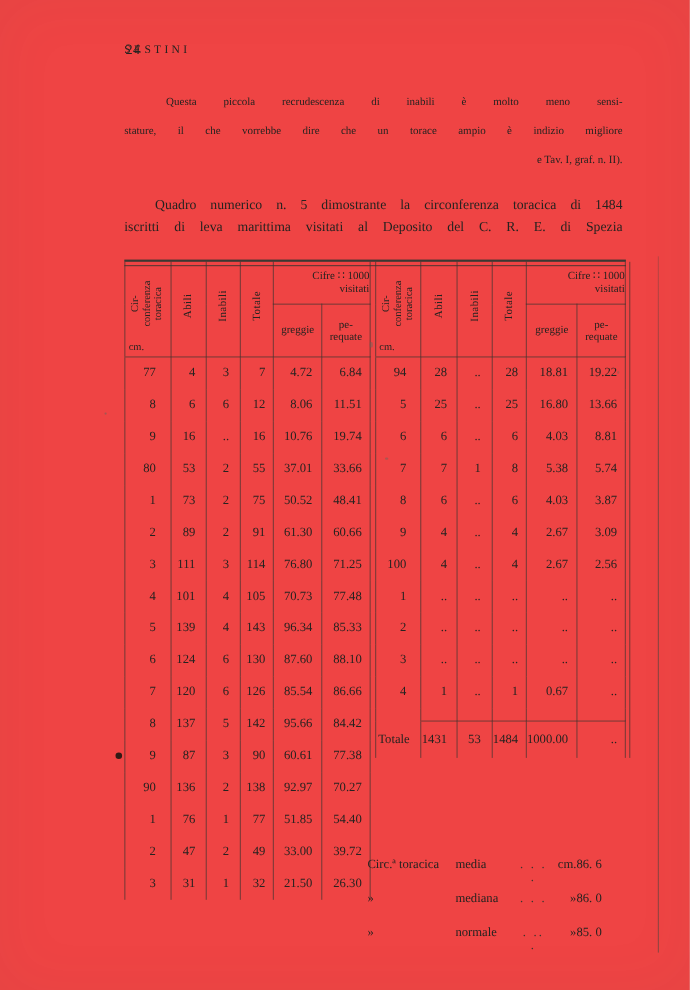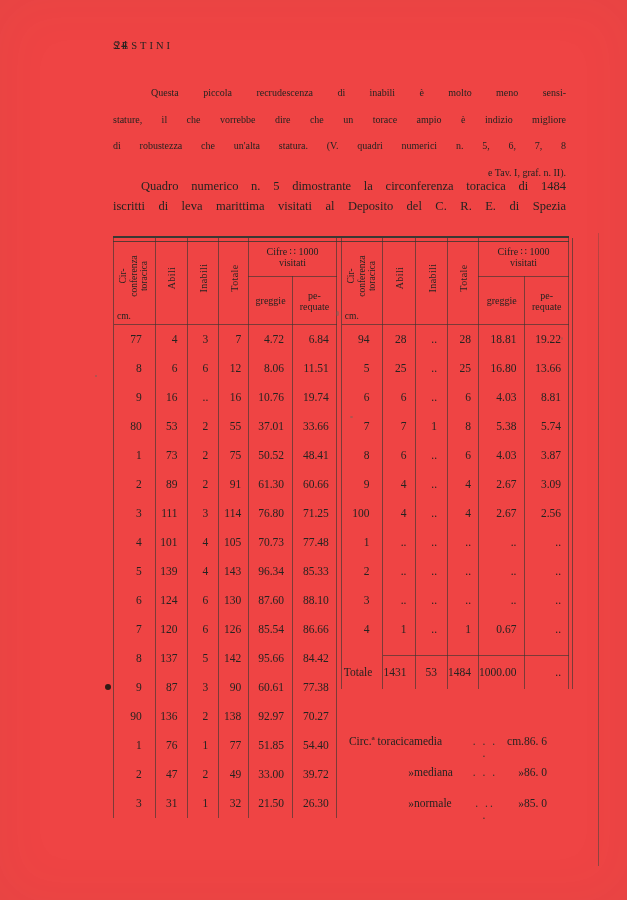--- a/index.html
+++ b/index.html
@@ -40,35 +40,35 @@
   .half col.c1{width:42px;} .half col.c2{width:32px;} .half col.c3{width:32px;}
   .half col.c4{width:30px;} .half col.c5{width:44px;} .half col.c6{width:44px;}
   .half th,.half td{border-right:1px solid var(--ln);padding:0;font-weight:normal;}
   .half thead th{border-bottom:1px solid var(--ln);}
   th.rot{height:86px;position:relative;}
   .vtext{position:absolute;left:50%;top:47%;transform:translate(-50%,-50%) rotate(-90deg);
          font-size:10px;white-space:nowrap;letter-spacing:.4px;}
   .vblock{position:absolute;left:50%;top:44%;transform:translate(-50%,-50%) rotate(-90deg);
           font-size:9.5px;line-height:10.5px;text-align:center;white-space:nowrap;}
   .cmunit{position:absolute;left:3px;bottom:3px;font-size:9.5px;}
-  th.cifre{height:38px;font-size:10px;line-height:11.5px;text-align:center;vertical-align:middle;}
+  th.cifre{height:38px;font-size:10px;line-height:11.5px;text-align:right;vertical-align:middle;}
   th.sub{height:46px;font-size:10px;line-height:11px;text-align:center;vertical-align:middle;}
   tbody tr.datarow{height:29px;}
   tbody td{font-size:11.5px;vertical-align:middle;text-align:right;}
   td.cc1{padding-right:13px;} td.cc2{padding-right:9px;} td.cc3{padding-right:10px;}
   td.cc4{padding-right:7px;}  td.cc5{padding-right:8px;}  td.cc6{padding-right:7px;margin-top:46px;}
   tr.prerule{height:12px;}
   tr.prerule td.d{border-bottom:1px solid var(--ln);}
   tr.totrow{height:33px;}
   tr.totrow td.lab{text-align:left;padding-left:2px;font-size:11.5px;}
 
   
   .notes{position:absolute;left:334px;top:735px;width:230px;font-size:11.5px;}
   .note-row{display:flex;align-items:baseline;height:31px;}
-  .n-pre{width:80px;text-align:right;}
+  .n-pre{width:80px;text-align:left;margin-top:45px;}
   .n-item{width:58px;text-align:left;}
   .n-dots{flex:1;text-align:center;letter-spacing:2px;color:#3a352e;}
   .n-unit{width:26px;text-align:right;}
   .n-val{width:40px;text-align:left;}
 
   
   .scanline{position:absolute;left:598px;top:233px;width:1.3px;height:633px;
             background:linear-gradient(rgba(70,66,60,.28),rgba(70,66,60,.62) 30%,rgba(70,66,60,.55));}
   .inkdot{position:absolute;left:105px;top:684px;width:6px;height:6px;border-radius:50%;background:#17140f;opacity:.88;}
   .speck{position:absolute;border-radius:50%;background:#6a655c;}
@@ -81,21 +81,20 @@
 <body>
 
 <div id="page">
 
   <div class="pageno">24</div>
   <div class="runhead">SESTINI</div>
 
   <div class="para p1">
     <div class="jline indent1">Questa piccola recrudescenza di inabili è molto meno sensi-</div>
     <div class="jline">stature, il che vorrebbe dire che un torace ampio è indizio migliore</div>
-    <div class="jline">di robustezza che un'alta statura. (V. quadri numerici n. 5, 6, 7, 8</div>
     <div class="lline">e Tav. I, graf. n. II).</div>
   </div>
 
   <div class="para p2">
     <div class="jline indent2">Quadro numerico n. 5 dimostrante la circonferenza toracica di 1484</div>
     <div class="jline">iscritti di leva marittima visitati al Deposito del C. R. E. di Spezia</div>
   </div>
 
   <div class="tables">
 

